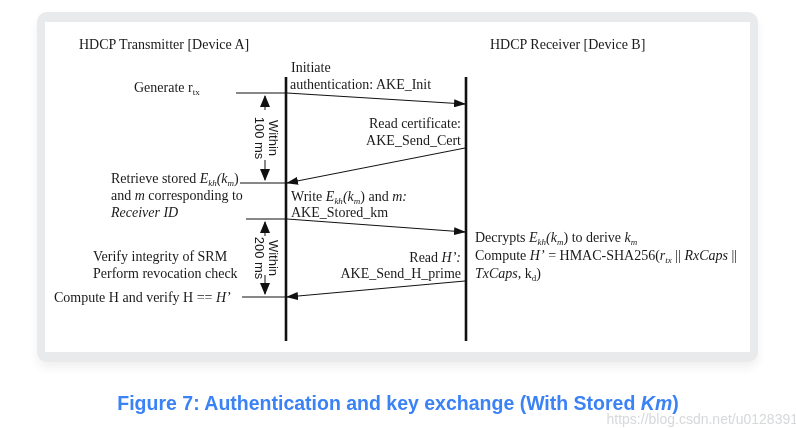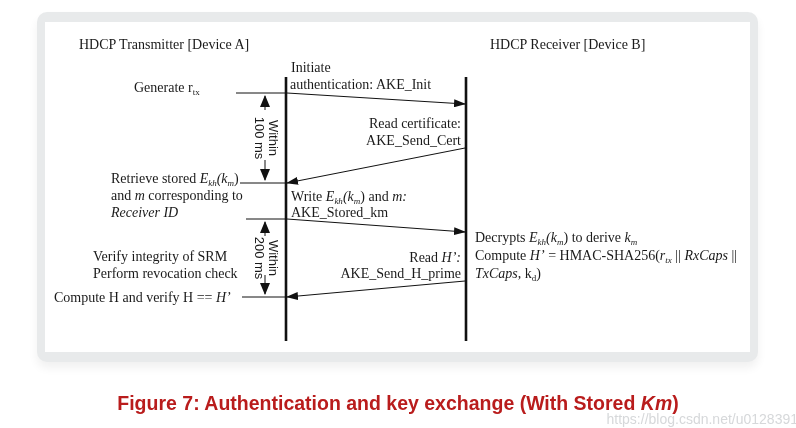--- a/index.html
+++ b/index.html
@@ -12,21 +12,21 @@
     .card-inner {
       position: absolute; left: 8px; top: 10px; width: 705px; height: 330px;
       background: #ffffff;
     }
     svg.diagram { position: absolute; left: 0; top: 0; }
     .serif { font-family: "Liberation Serif", "DejaVu Serif", serif; fill: #1a1a1a; }
     .sans-v { font-family: "Liberation Sans", "DejaVu Sans", sans-serif; fill: #1a1a1a; }
     .caption {
       position: absolute; left: 0; width: 796px; top: 392px; text-align: center;
       font-family: "Liberation Sans", "DejaVu Sans", sans-serif; font-weight: bold;
-      font-size: 19.5px; color: #b91c1c; white-space: nowrap;
+      font-size: 19.5px; color: #3b82f6; white-space: nowrap;
     }
     .caption .ital { font-style: italic; }
     .watermark {
       position: absolute; right: -2px; top: 411px;
       font-family: "Liberation Sans", "DejaVu Sans", sans-serif;
       font-size: 14px; color: #d6d8da; white-space: nowrap;
     }
   </style>
 </head>
 <body>

